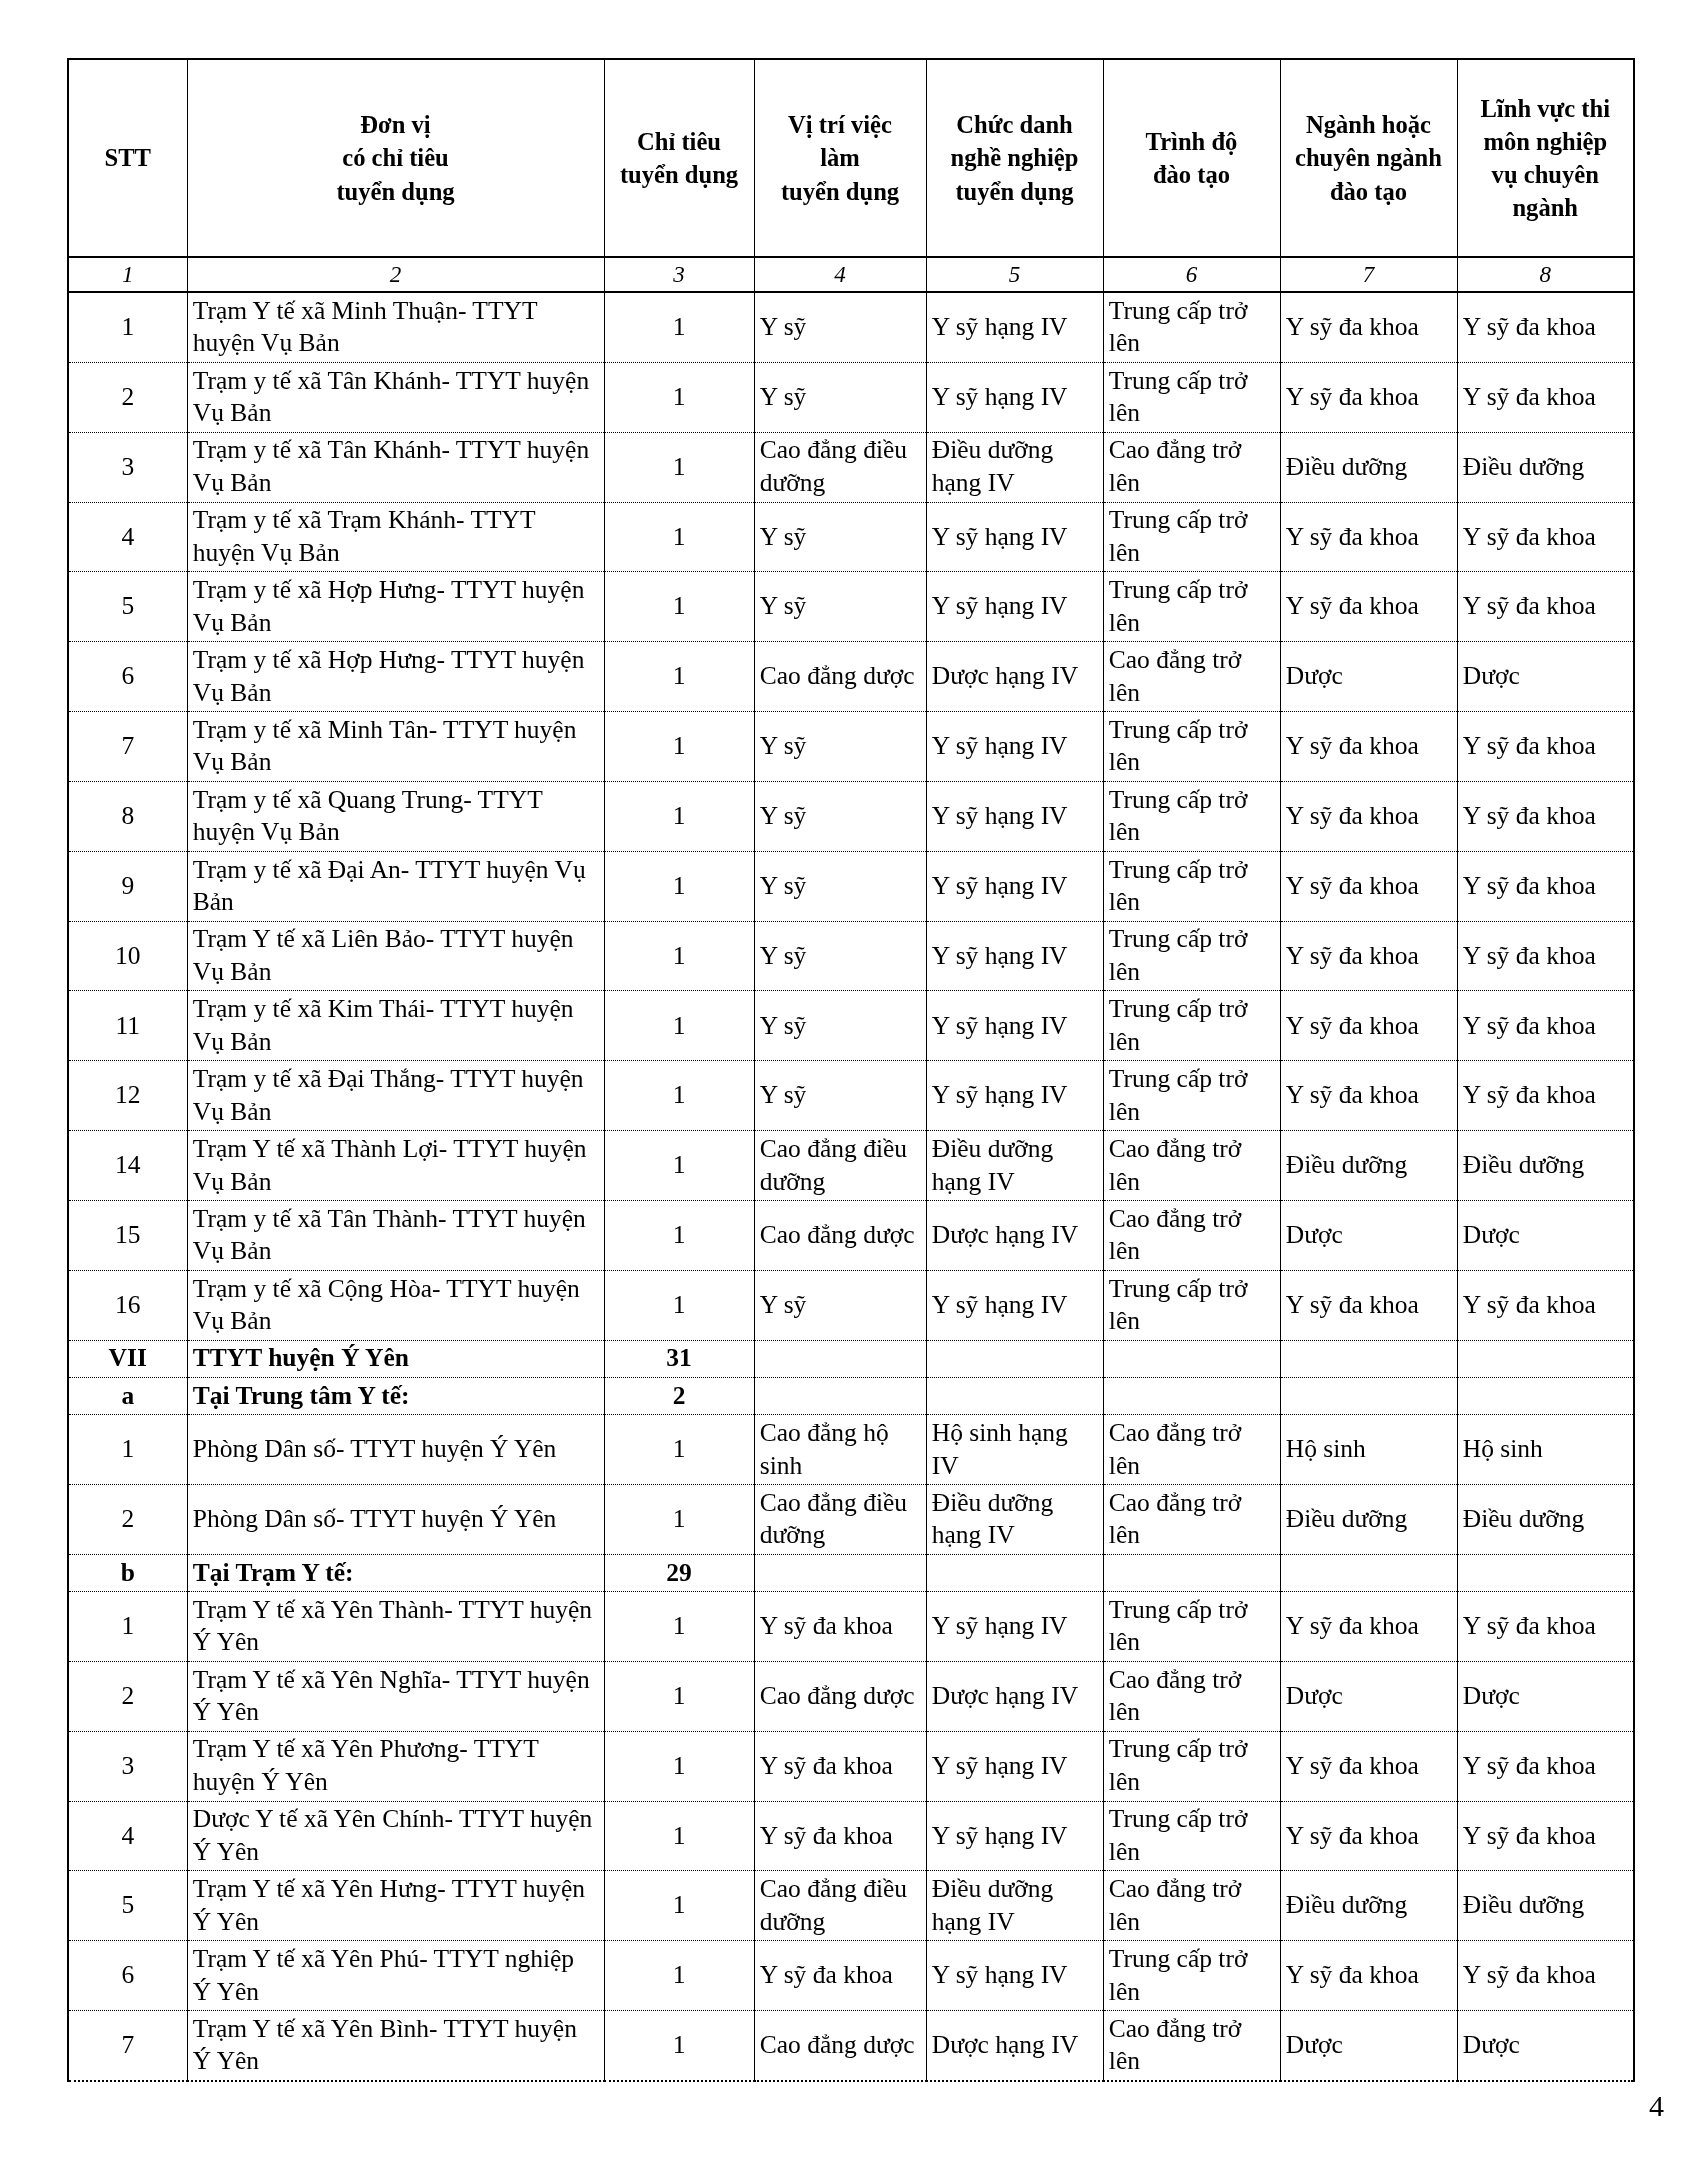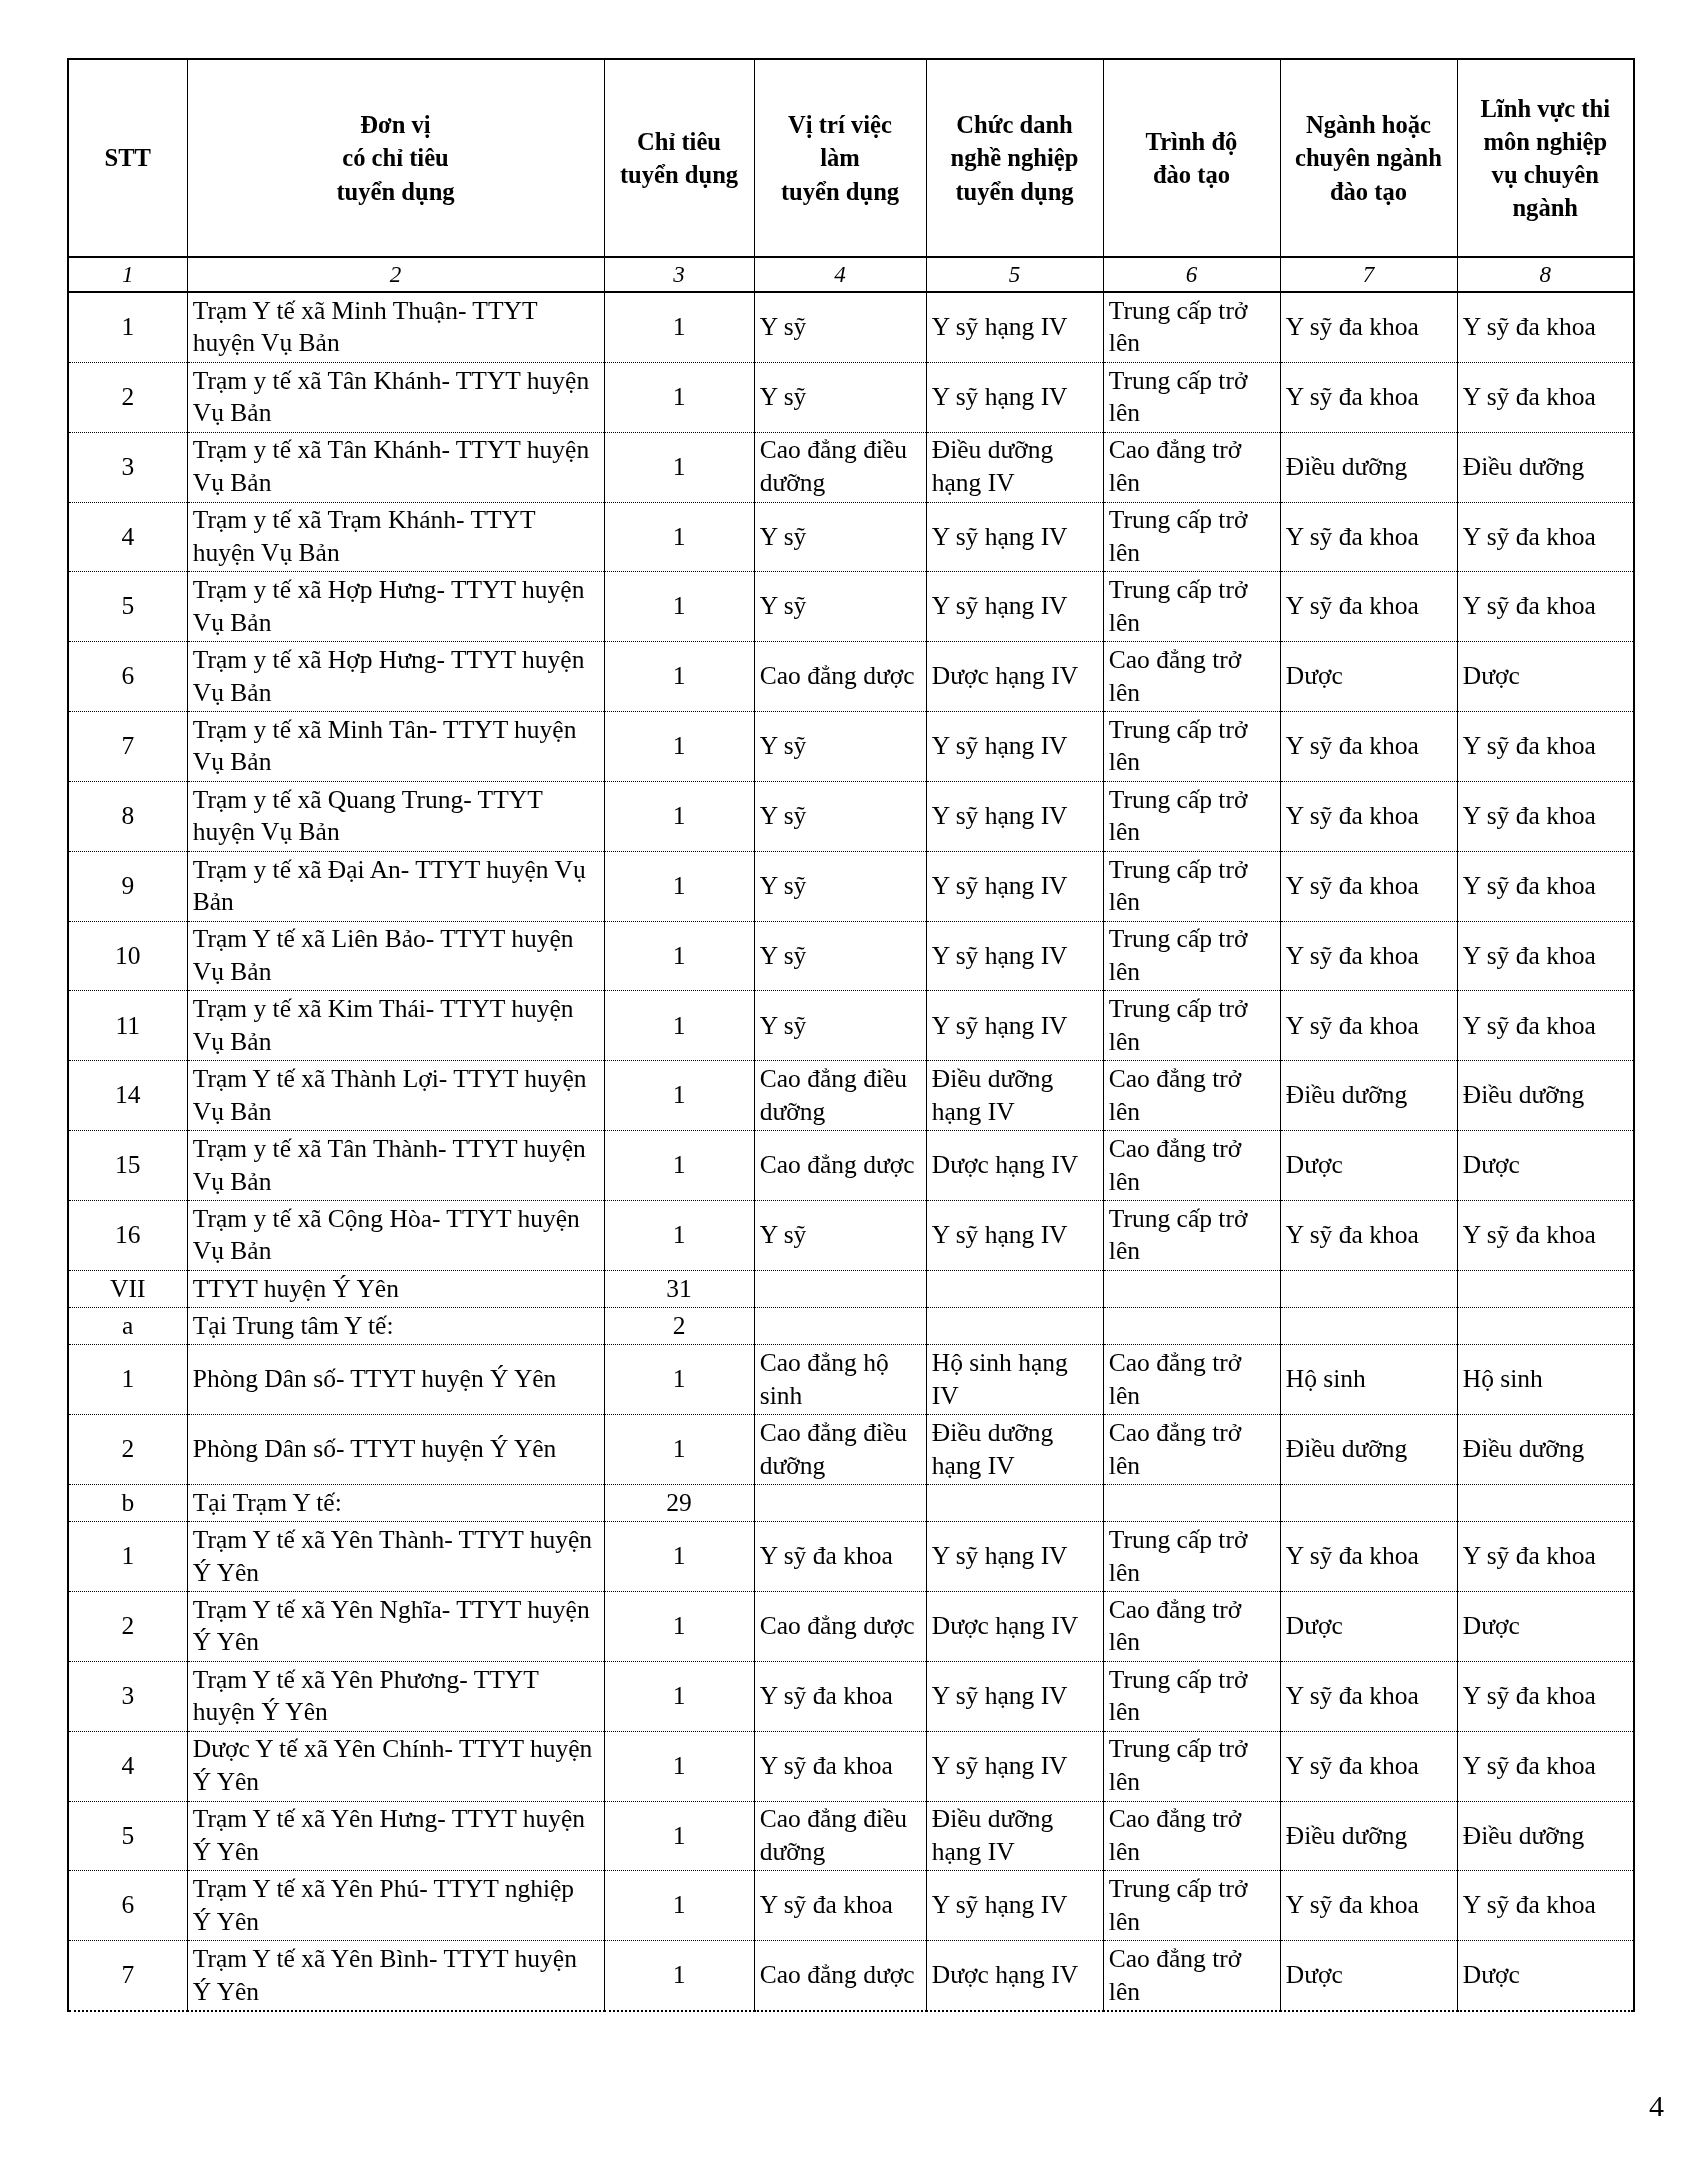--- a/index.html
+++ b/index.html
@@ -48,21 +48,21 @@
   }
   tbody td {
     border-top: 1.8px dotted #000;
     font-size: 25.5px;
     line-height: 1.28;
     vertical-align: middle;
     padding: 1.8px 5.3px;
     text-align: left;
   }
   tbody tr.data td { height: 64px; }
-  tbody tr.section td { height: 28px; font-weight: normal; }
+  tbody tr.section td { height: 28px; font-weight: bold; }
   tbody td.c0 { text-align: center; padding: 1.8px 1.8px; }
   tbody td.c2 { text-align: center; }
   .page-number {
     position: absolute;
     left: 1649px; top: 2089px;
     font-size: 30px;
     color: #000;
   }
 </style>
 </head>
@@ -219,20 +219,30 @@
         <td class="c0">11</td>
         <td class="c1">Trạm y tế xã Kim Thái- TTYT huyện Vụ Bản</td>
         <td class="c2">1</td>
         <td class="c3">Y sỹ</td>
         <td class="c4">Y sỹ hạng IV</td>
         <td class="c5">Trung cấp trở lên</td>
         <td class="c6">Y sỹ đa khoa</td>
         <td class="c7">Y sỹ đa khoa</td>
       </tr>
       <tr class="data">
+        <td class="c0">12</td>
+        <td class="c1">Trạm y tế xã Đại Thắng- TTYT huyện Vụ Bản</td>
+        <td class="c2">1</td>
+        <td class="c3">Y sỹ</td>
+        <td class="c4">Y sỹ hạng IV</td>
+        <td class="c5">Trung cấp trở lên</td>
+        <td class="c6">Y sỹ đa khoa</td>
+        <td class="c7">Y sỹ đa khoa</td>
+      </tr>
+      <tr class="data">
         <td class="c0">14</td>
         <td class="c1">Trạm Y tế xã Thành Lợi- TTYT huyện Vụ Bản</td>
         <td class="c2">1</td>
         <td class="c3">Cao đẳng điều dưỡng</td>
         <td class="c4">Điều dưỡng hạng IV</td>
         <td class="c5">Cao đẳng trở lên</td>
         <td class="c6">Điều dưỡng</td>
         <td class="c7">Điều dưỡng</td>
       </tr>
       <tr class="data">

